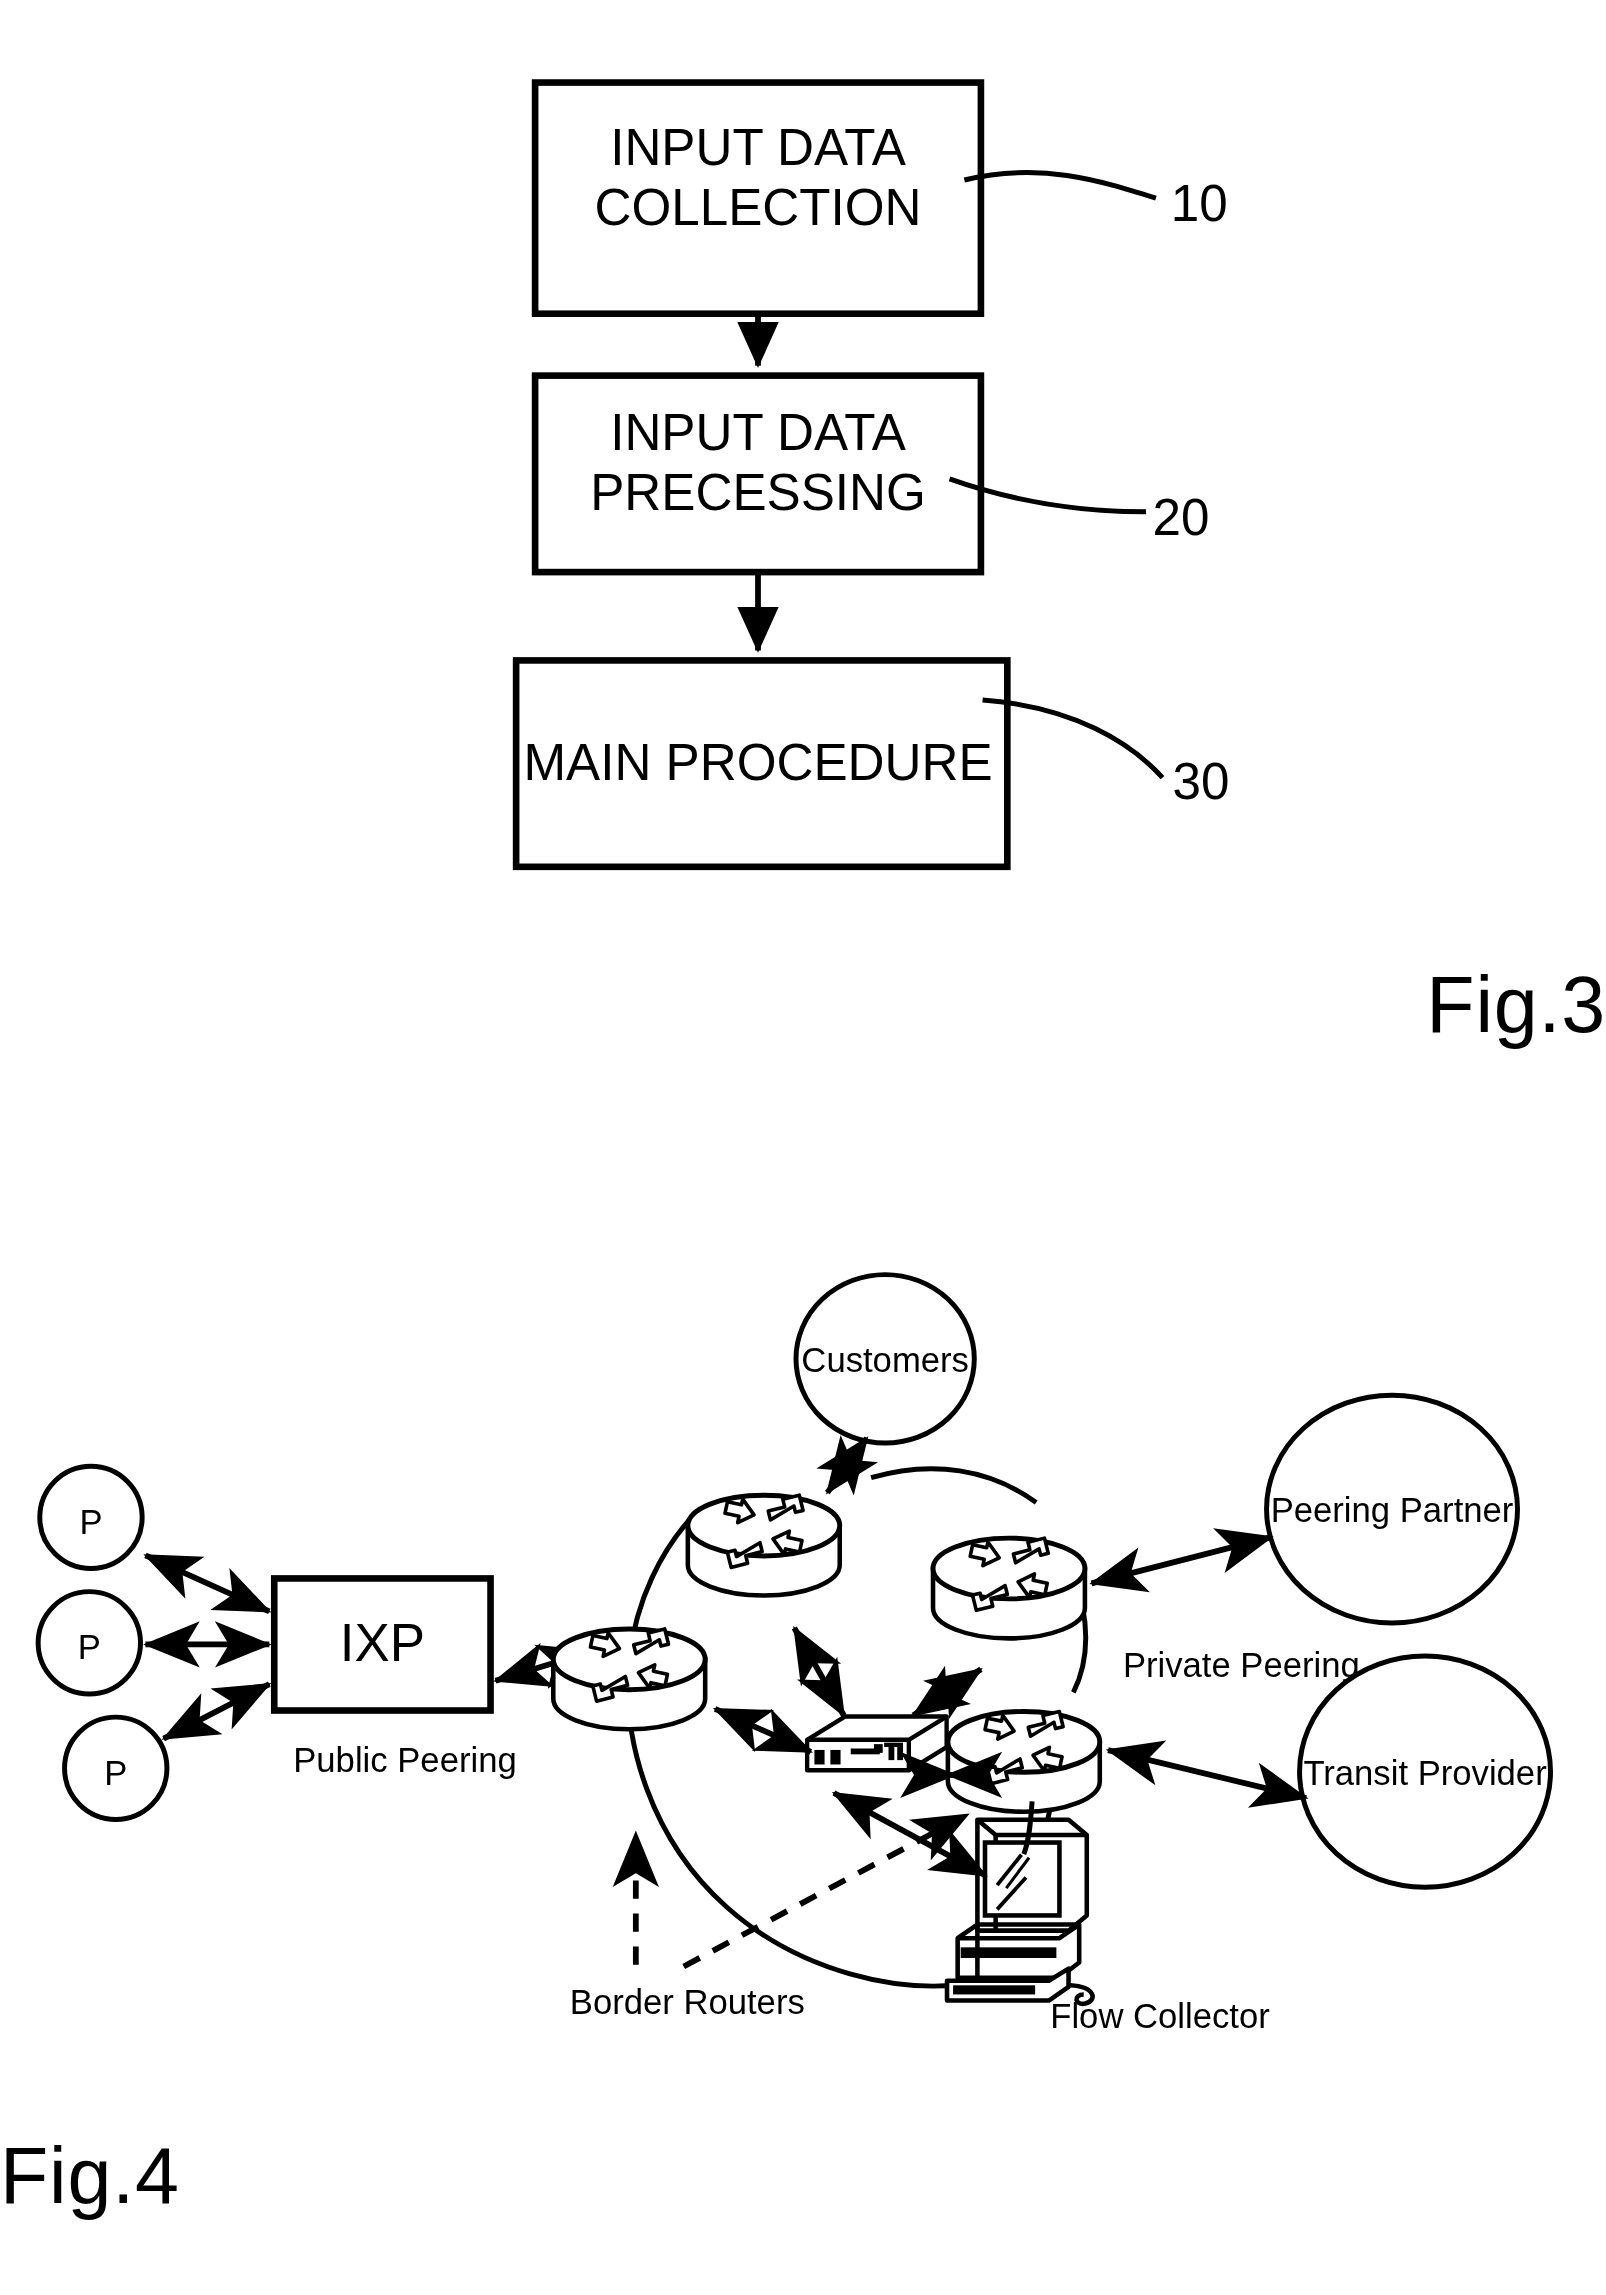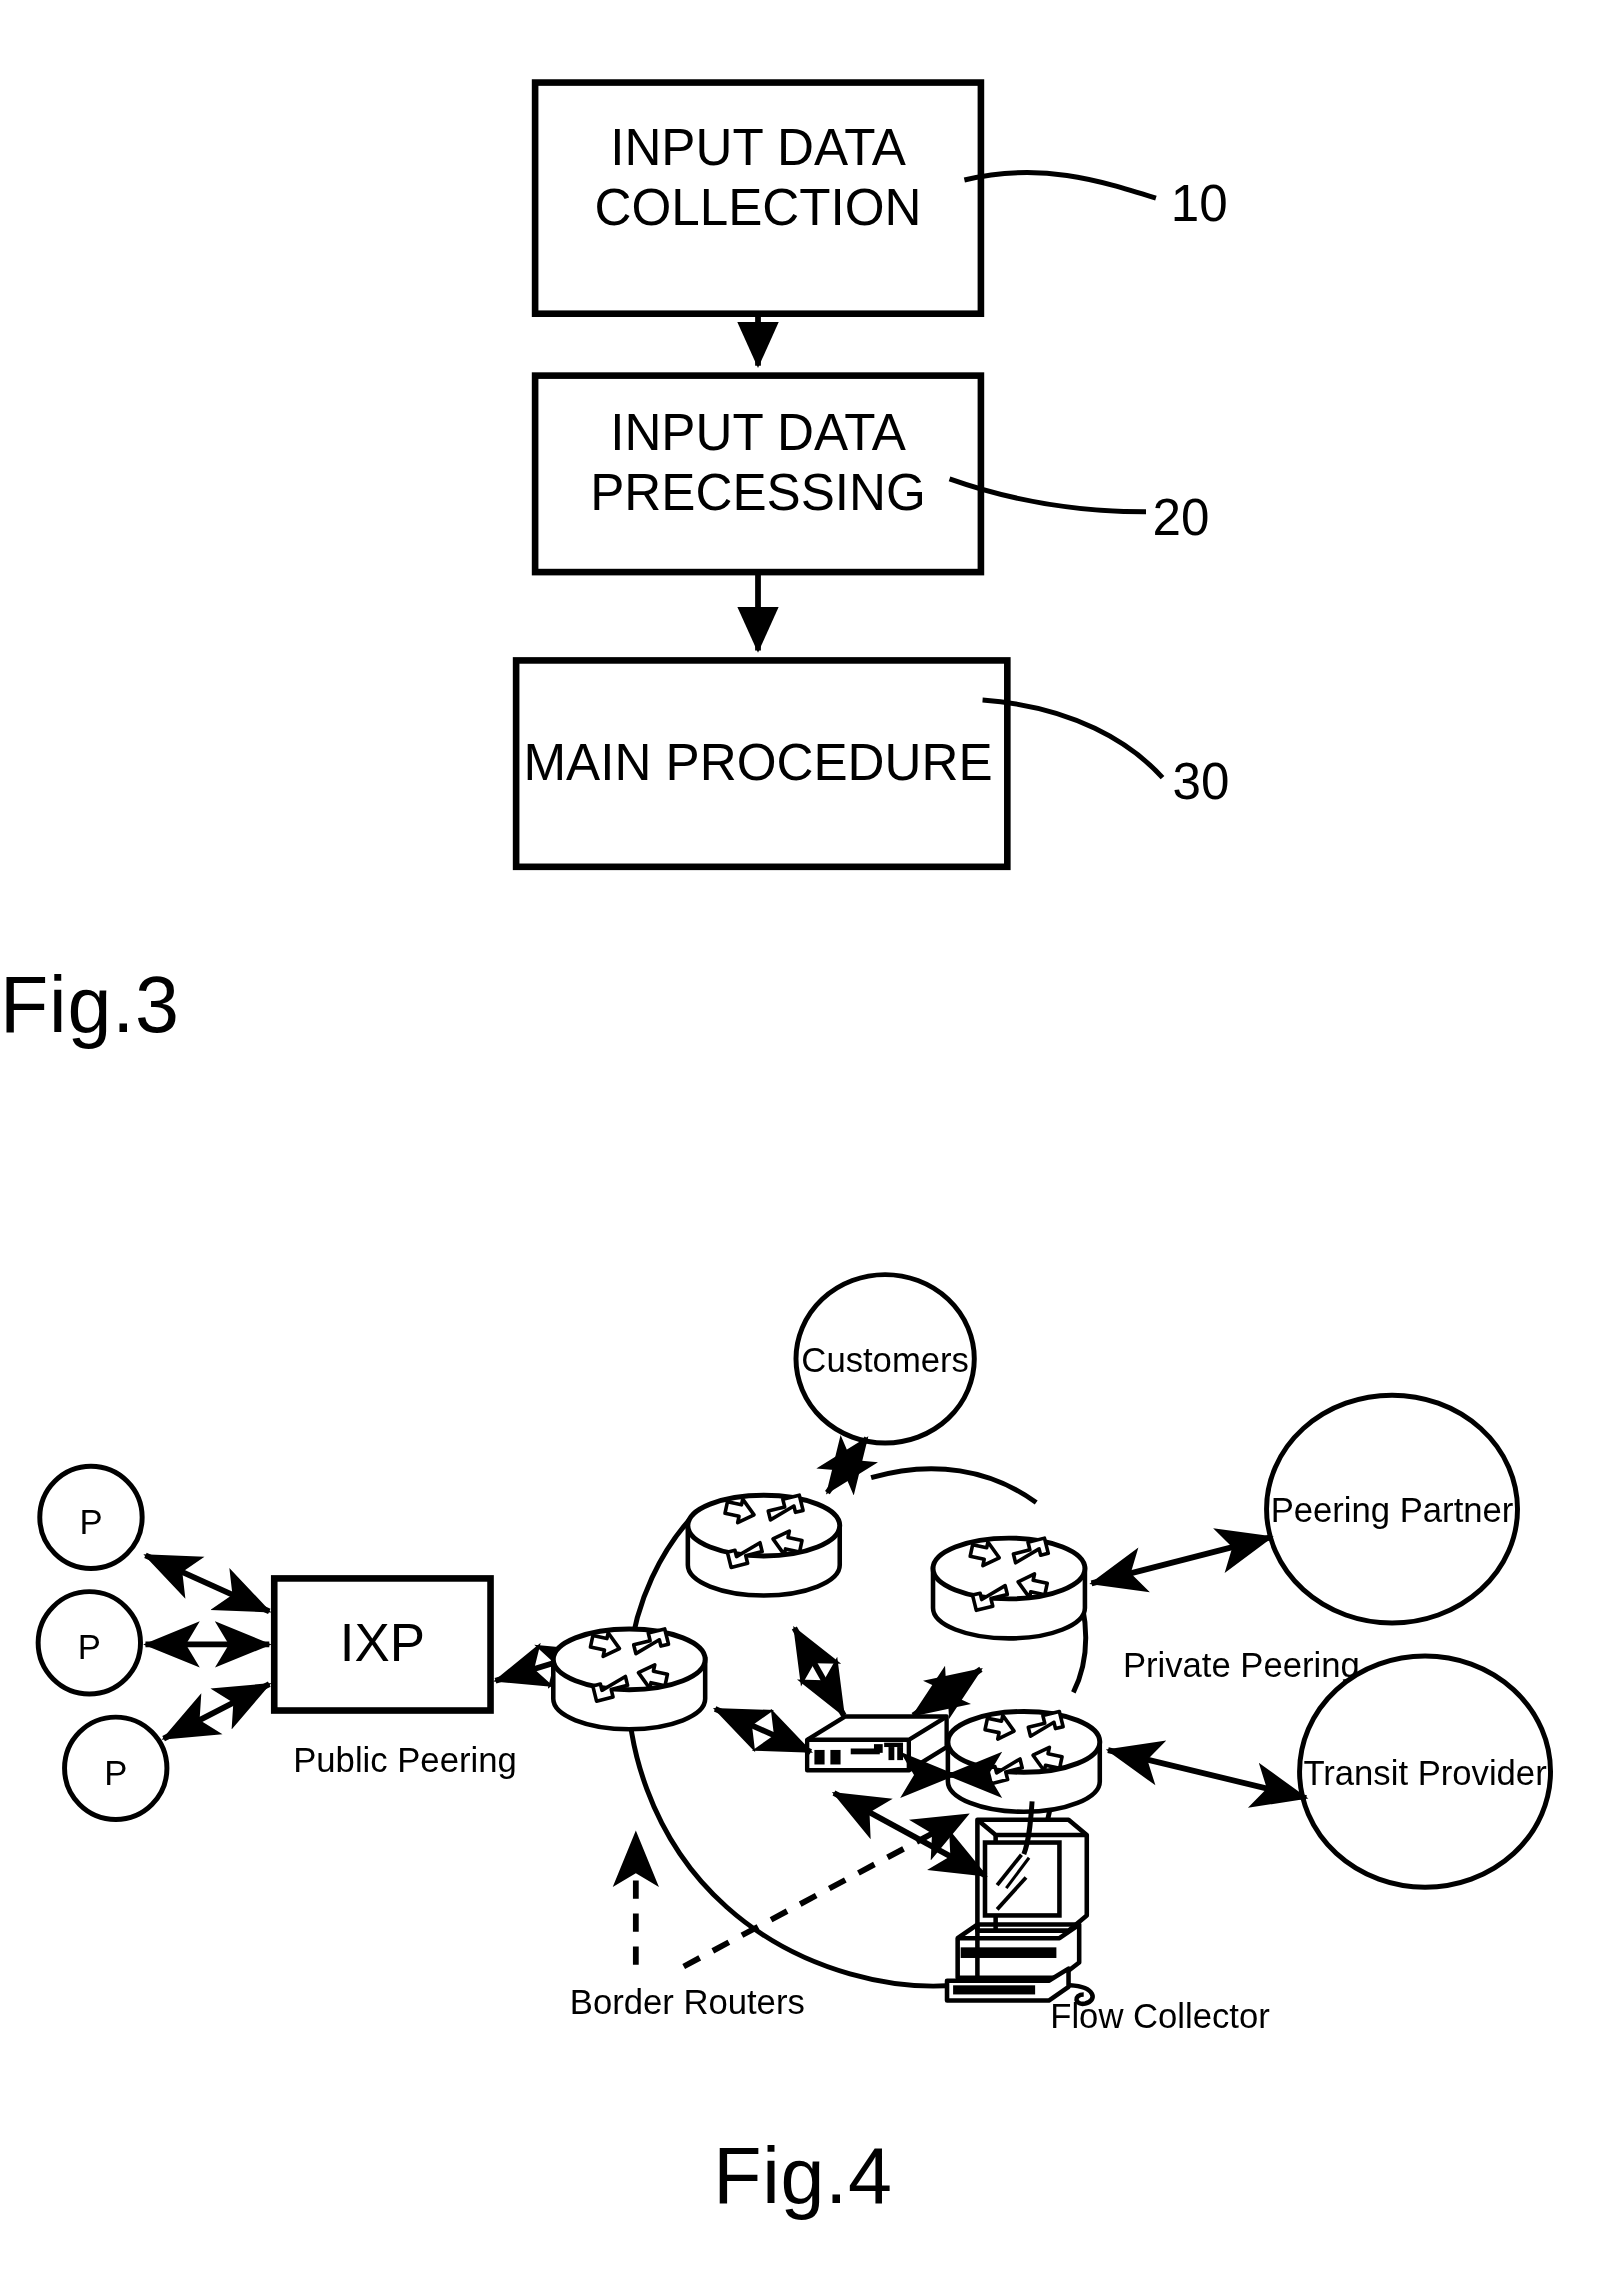--- a/index.html
+++ b/index.html
@@ -32,28 +32,28 @@
   }
   .fig-caption {
     position: absolute;
     font-family: "Liberation Sans", sans-serif;
     font-weight: 400;
     white-space: nowrap;
   }
   #fig3-caption {
     left: 0; top: 959px;
     width: 1606px;
-    text-align: left;
+    text-align: right;
     font-size: 79px;
     letter-spacing: 0.8px;
   }
   #fig4-caption {
     left: 0; top: 2130px;
     width: 1606px;
-    text-align: center;
+    text-align: left;
     font-size: 79px;
     letter-spacing: 0.8px;
   }
   text { font-family: "Liberation Sans", sans-serif; fill:#000; }
 </style>
 </head>
 <body>
 
 <div id="page">
 

